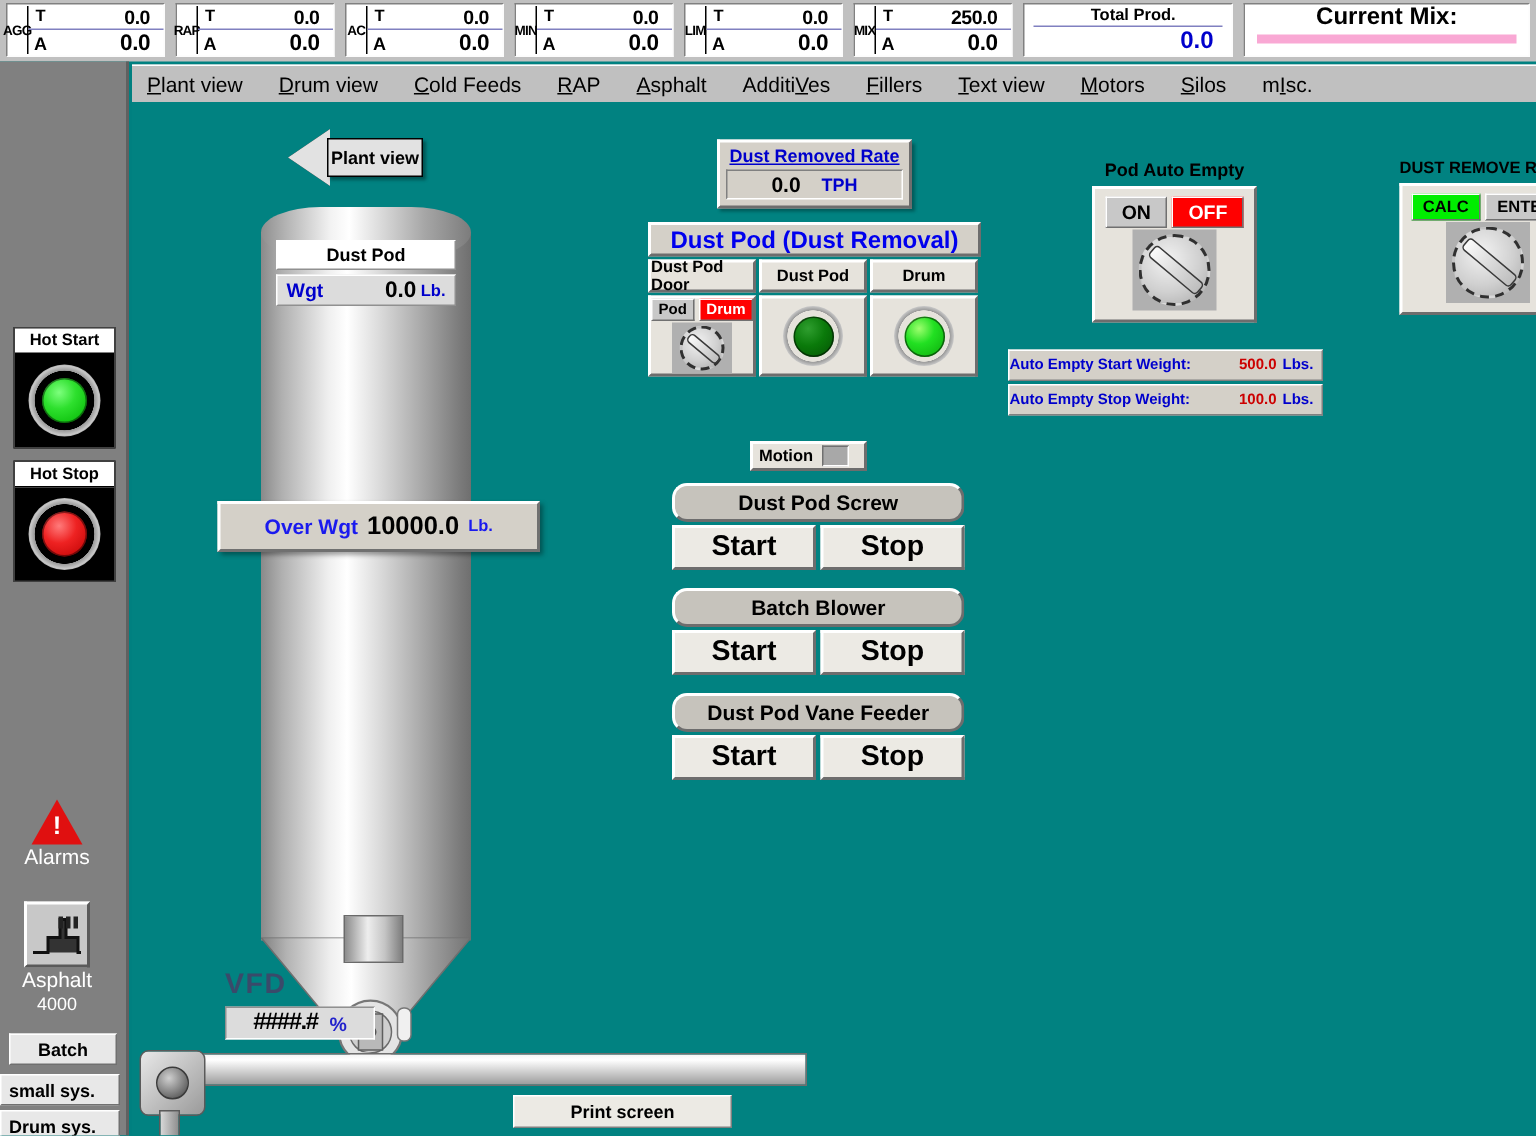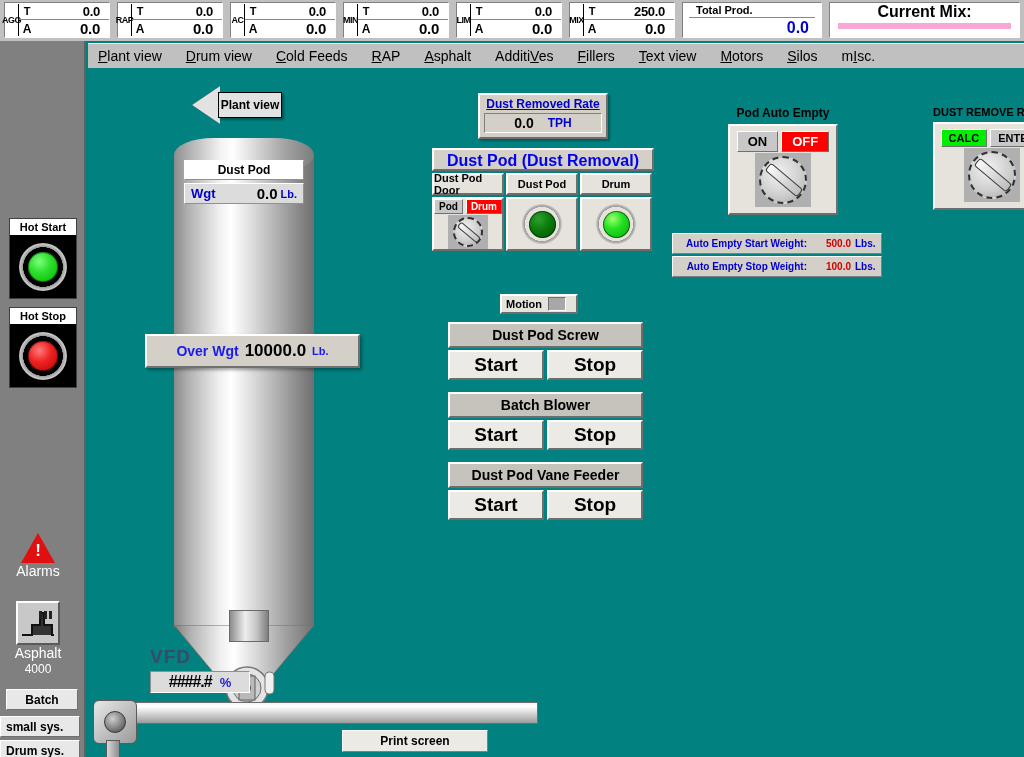--- a/index.html
+++ b/index.html
@@ -44,21 +44,21 @@
   .mat-val.small { font-size:13px; }
 
   .prodbox {
     display:flex; flex-direction:column; justify-content:center;
     background:#ffffff; height:36px; width:140px;
     border-left:1px solid #808080; border-top:1px solid #808080;
     border-right:1px solid #fcfcfc; border-bottom:1px solid #fcfcfc;
     margin-right:7px;
   }
   .prodbox .lbl { font-size:11px; font-weight:bold; color:#000; padding:0 0 1px 7px;
-    border-bottom:1px solid #8080c0; margin:0 6px; }
+    border-bottom:1px solid #8080c0; margin:0 6px;text-align:center; }
   .prodbox .val { font-size:16px; font-weight:bold; color:#0000cc; text-align:right; padding:1px 12px 0 0;}
 
   .mixbox {
     flex:1; display:flex; flex-direction:column; justify-content:center;
     background:#ffffff; height:36px; margin-right:4px;
     border-left:1px solid #808080; border-top:1px solid #808080;
     border-right:1px solid #fcfcfc; border-bottom:1px solid #fcfcfc;
   }
   .mixbox .lbl { font-size:16px; font-weight:bold; color:#000; text-align:center;
     padding-bottom:2px; border-bottom:6px solid #f9a8d4; margin:0 8px; }
@@ -248,21 +248,21 @@
   .drrate .tag { font-size:11px; padding:2px 7px; }
 
   
   .aew { position:absolute; left:584px; top:165px; width:210px; }
   .aew .row {
     background:#d4d0c8; height:21px; display:flex; align-items:center;
     border-top:1px solid #ffffff; border-left:1px solid #ffffff;
     border-right:1px solid #808080; border-bottom:1px solid #808080;
     margin-bottom:2px;
   }
-  .aew .lbl { flex:1; text-align:right; font-size:10px; font-weight:bold; color:#0000cc; padding-right:8px; }
+  .aew .lbl { flex:1; font-size:10px; font-weight:bold; color:#0000cc; padding-right:8px; }
   .aew .val { font-size:10px; font-weight:bold; color:#cc0000; width:36px; text-align:right; }
   .aew .u { font-size:10px; font-weight:bold; color:#0000cc; width:30px; text-align:left; padding-left:4px; }
 
   
   .motion {
     position:absolute; left:412px; top:226px; width:78px; height:20px;
     background:#e6e3dc; display:flex; align-items:center; gap:6px; padding:0 4px;
     border-top:2px solid #ffffff; border-left:2px solid #ffffff;
     border-right:2px solid #6d6d6d; border-bottom:2px solid #6d6d6d;
   }
@@ -272,21 +272,21 @@
     border-top:1px solid #707070; border-left:1px solid #707070;
     border-right:1px solid #ffffff; border-bottom:1px solid #ffffff;
   }
 
   
   .mblock { position:absolute; left:360px; width:195px; }
   .mblock .title {
     height:26px; background:#c6c3bc; color:#000; font-size:14px; font-weight:bold;
     display:flex; align-items:center; justify-content:center;
     border-top:2px solid #ffffff; border-left:2px solid #ffffff;
-    border-right:2px solid #6d6d6d; border-bottom:2px solid #6d6d6d;
+    border-right:2px solid #6d6d6d; border-bottom:2px solid #6d6d6d;border-radius:10px;
   }
   .mblock .btns { display:flex; gap:3px; margin-top:2px; }
   .mblock .btn {
     flex:1; height:30px; background:#eceae4; color:#000;
     font-size:19px; font-weight:bold;
     display:flex; align-items:center; justify-content:center;
     border-top:2px solid #ffffff; border-left:2px solid #ffffff;
     border-right:2px solid #6d6d6d; border-bottom:2px solid #6d6d6d;
   }
 

